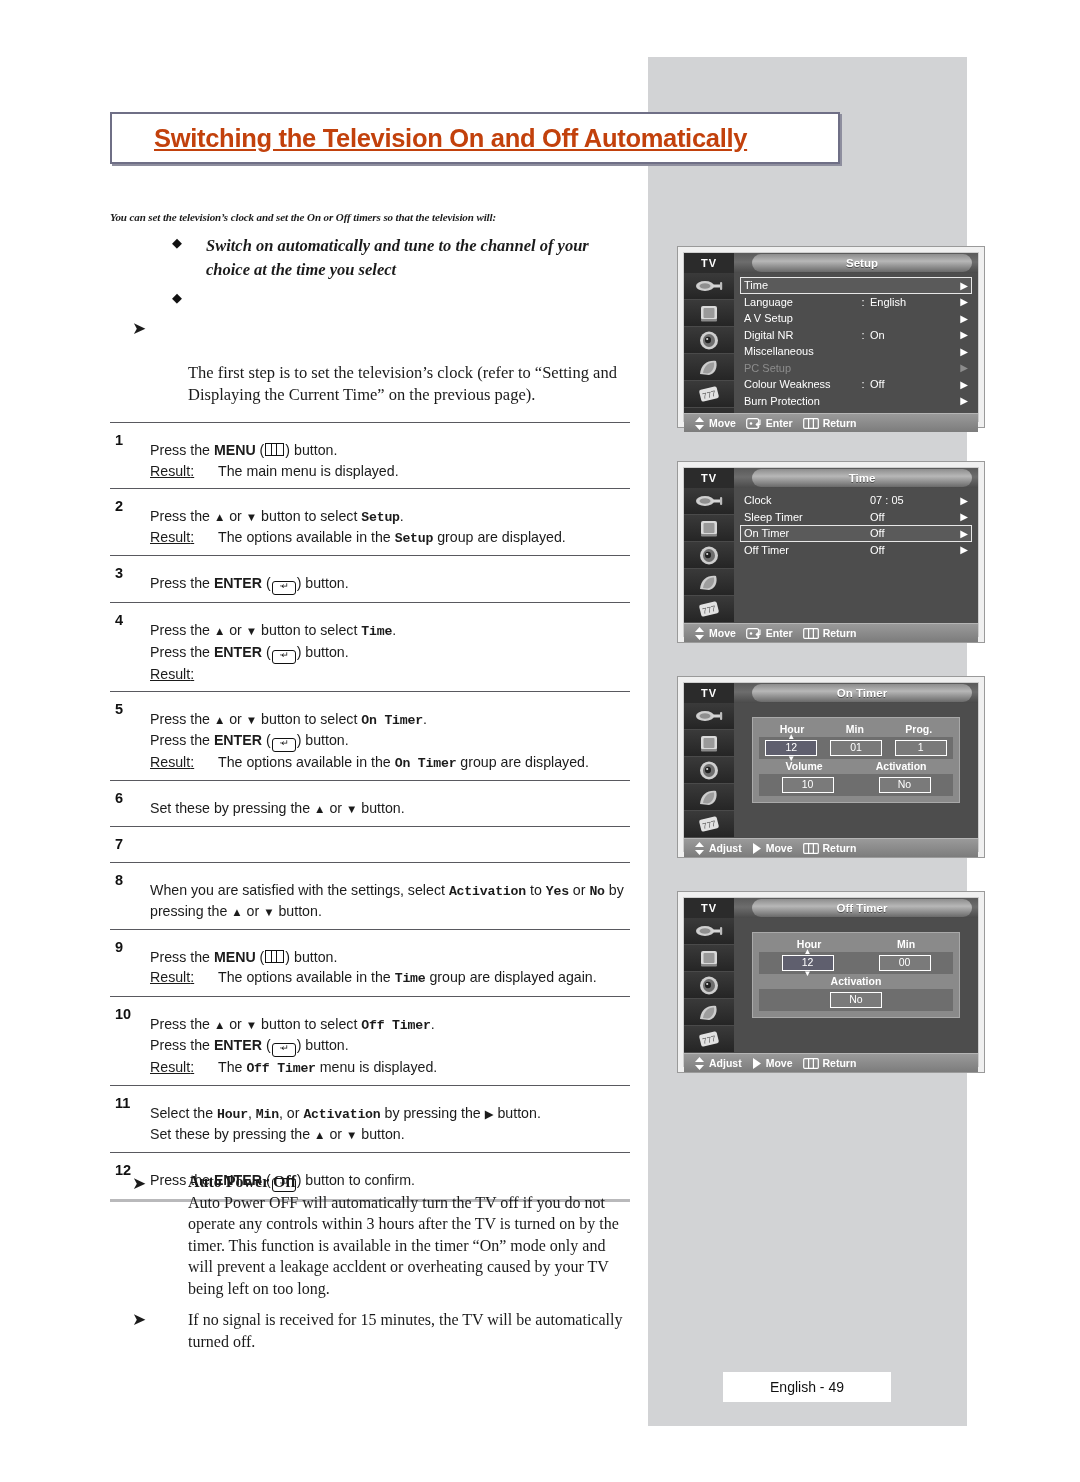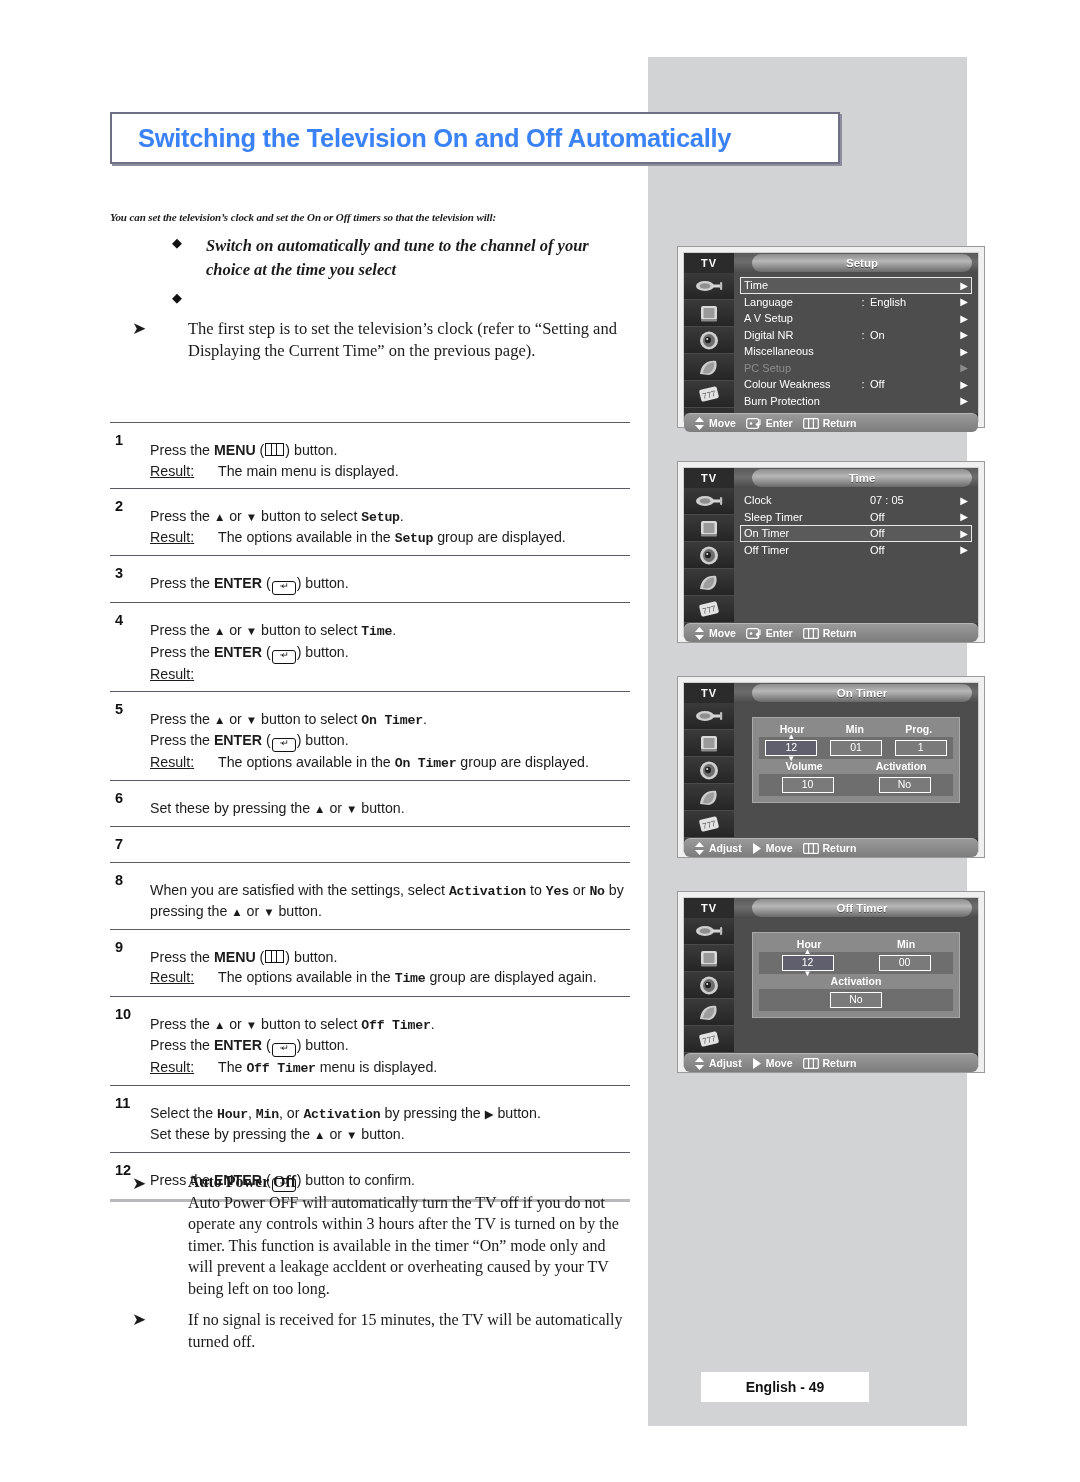--- a/index.html
+++ b/index.html
@@ -15,23 +15,24 @@
   }
   
   .title-box{
     position:absolute;left:110px;top:112px;width:726px;height:48px;
     background:#ffffff;border:2px solid #6f6f86;
     box-shadow:2px 2px 0 #8e8e9e;
     display:flex;align-items:center;
   }
   .title-box .title-text{
     font-family:"Liberation Sans", sans-serif;
-    font-weight:bold;font-size:25.5px;color:#3b82f6;
-    letter-spacing:-0.3px;padding-left:26px;
+    font-weight:bold;font-size:25.5px;color:#c2410c;
+    letter-spacing:-0.3px;padding-left:42px;
     white-space:nowrap;
+    text-decoration:underline;
   }
   
   .content{
     position:absolute;left:110px;top:210px;width:520px;
   }
   .intro{
     font-family:"Liberation Serif", serif;
     font-style:italic;font-weight:bold;font-size:11px;
     color:#1b1b1b;line-height:1.42;margin:0 0 4px 0;
     letter-spacing:-0.1px;
@@ -49,21 +50,21 @@
     font-style:italic;font-weight:bold;font-size:16.5px;
     color:#1b1b1b;line-height:1.45;flex:1;
   }
   .arrow-row{display:flex;margin-top:10px;}
   .arrow-glyph{
     width:78px;flex:none;padding-left:22px;box-sizing:border-box;
     font-size:17px;color:#1b1b1b;line-height:1.35;
   }
   .arrow-text{
     font-family:"Liberation Serif", serif;
-    font-size:16.5px;color:#1b1b1b;line-height:1.34;flex:1;
+    font-size:16.5px;color:#1b1b1b;line-height:1.34;flex:1;margin-top:44px;
   }
   
   .steps{
     position:absolute;left:110px;top:422px;width:520px;
   }
   .step{
     display:flex;border-top:1.6px solid #59595f;
     padding:7px 0 7px 0;
   }
   .step.first{border-top:1.6px solid #59595f;}
@@ -191,21 +192,20 @@
   .osd-row .val{flex:1;}
   .osd-row .arw{flex:none;font-size:10px;padding-right:2px;}
   .osd-row.dim .arw{color:#8d8d8d;}
   .lbl-w{width:112px;}
   .osd-foot{
     display:flex;align-items:center;height:18px;
     background:linear-gradient(to bottom,#9a9a9a,#7c7c7c);
     border-top:1px solid #b5b5b5;
     color:#ffffff;font-size:10.5px;font-weight:bold;
     font-family:"Liberation Sans", sans-serif;
-    border-radius:6px;
   }
   .foot-item{
     display:flex;align-items:center;gap:4px;
     padding-left:10px;
   }
   .foot-item .g{display:inline-flex;align-items:center;}
   
   .tm-panel{
     margin:10px 12px 0 12px;background:#8a8a8a;
     border:1px solid #a9a9a9;padding:4px 6px 6px 6px;
@@ -227,24 +227,24 @@
   }
   .tm-box.plain{background:#7a7a7a;border:1px solid #ffffff;}
   .tm-cell{position:relative;display:flex;align-items:center;justify-content:center;}
   .tm-cell .up,.tm-cell .dn{
     position:absolute;left:50%;transform:translateX(-50%);
     font-size:8px;color:#ffffff;line-height:6px;
   }
   .tm-cell .up{top:-6px;} .tm-cell .dn{bottom:-6px;}
   
   .page-tab{
-    position:absolute;left:701px;top:1372px;width:168px;height:30px;
+    position:absolute;left:723px;top:1372px;width:168px;height:30px;
     background:#ffffff;display:flex;align-items:center;justify-content:center;
     font-family:"Liberation Sans", sans-serif;
-    font-weight:bold;font-size:14px;color:#111;
+    font-weight:normal;font-size:14px;color:#111;
   }
 </style>
 </head>
 <body>
 
 <div class="grey-panel"></div>
 
 <div class="title-box">
   <div class="title-text">Switching the Television On and Off Automatically</div>
 </div>

